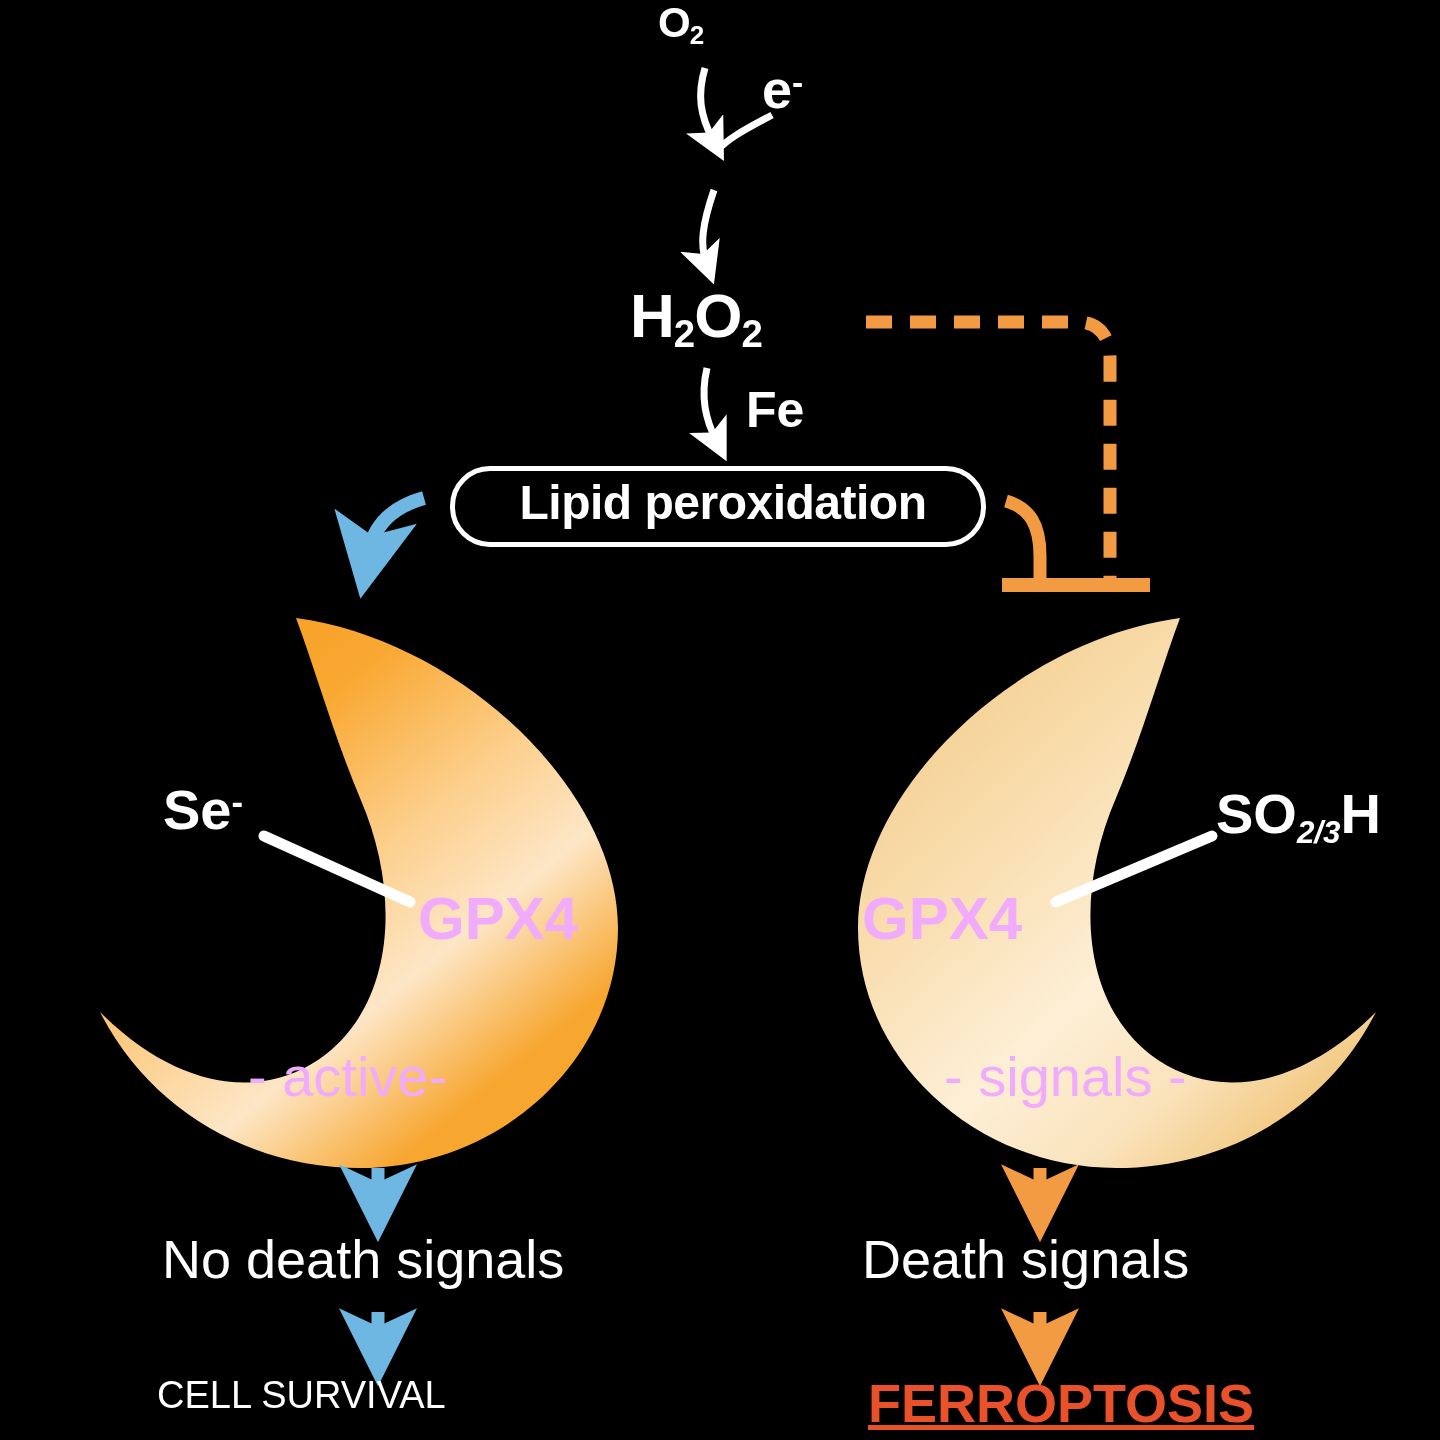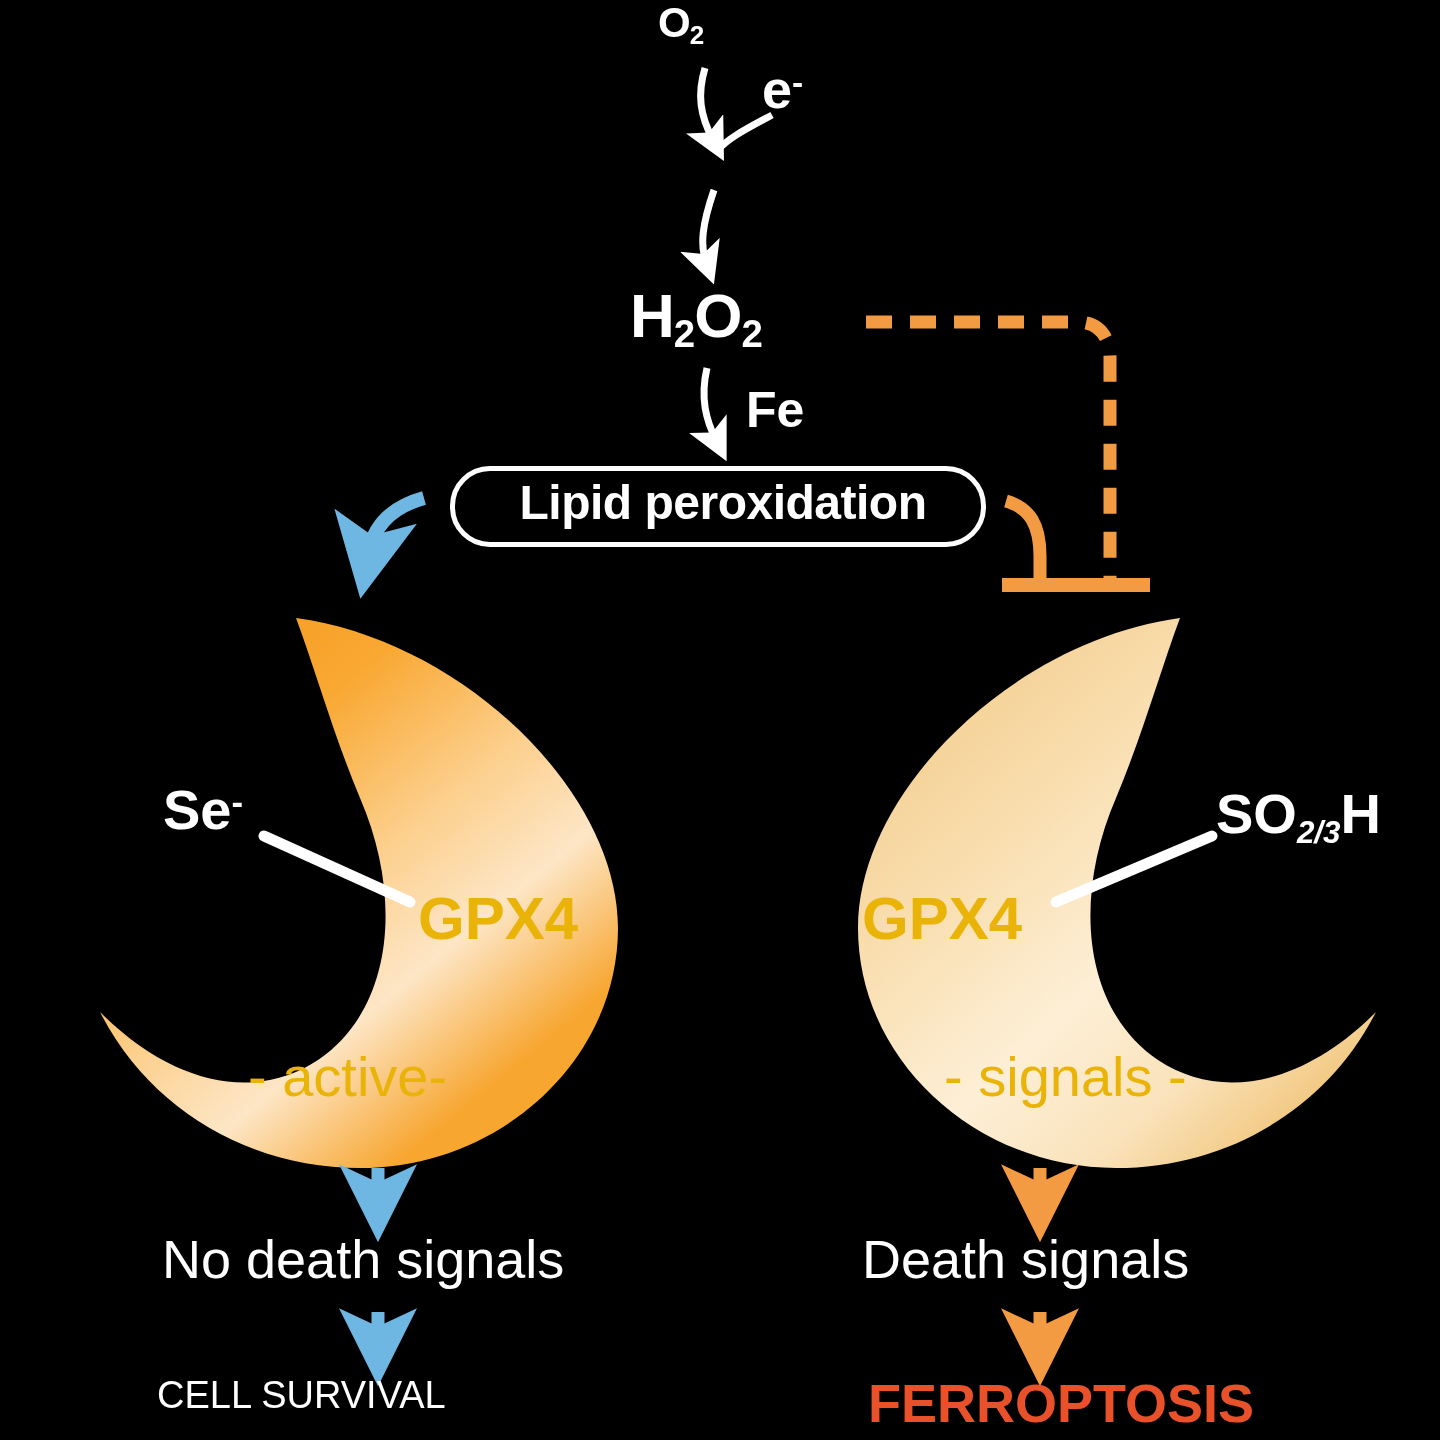--- a/index.html
+++ b/index.html
@@ -21,21 +21,21 @@
     width: 1440px;
     height: 1440px;
   }
   .lbl {
     position: absolute;
     white-space: nowrap;
     line-height: 1;
     user-select: none;
   }
   .white { color: #ffffff; }
-  .black { color: #eab308; }
+  .black { color: #f0abfc; }
 
   
   #o2-label {
     left: 658px; top: 2px;
     font-size: 42px; font-weight: bold;
     letter-spacing: -1px;
   }
   #e-label {
     left: 762px; top: 62px;
     font-size: 54px; font-weight: bold;
@@ -240,15 +240,15 @@
   <div class="lbl black" id="gpx4-left">GPX4</div>
   <div class="lbl black" id="active-left">- active-</div>
 
   <div class="lbl black" id="gpx4-right">GPX4</div>
   <div class="lbl black" id="inactive-right">- signals -</div>
 
   <div class="lbl white" id="no-death-label">No death signals</div>
   <div class="lbl white" id="death-label">Death signals</div>
 
   <div class="lbl white" id="cell-survival-label">CELL SURVIVAL</div>
-  <div class="lbl" id="ferroptosis-label" style="color: rgb(232, 81, 42);">FERROPTOSIS</div>
+  <div class="lbl" id="ferroptosis-label" style="color: rgb(232, 81, 42); text-decoration: underline;">FERROPTOSIS</div>
 
 </div>
 
 </body></html>

